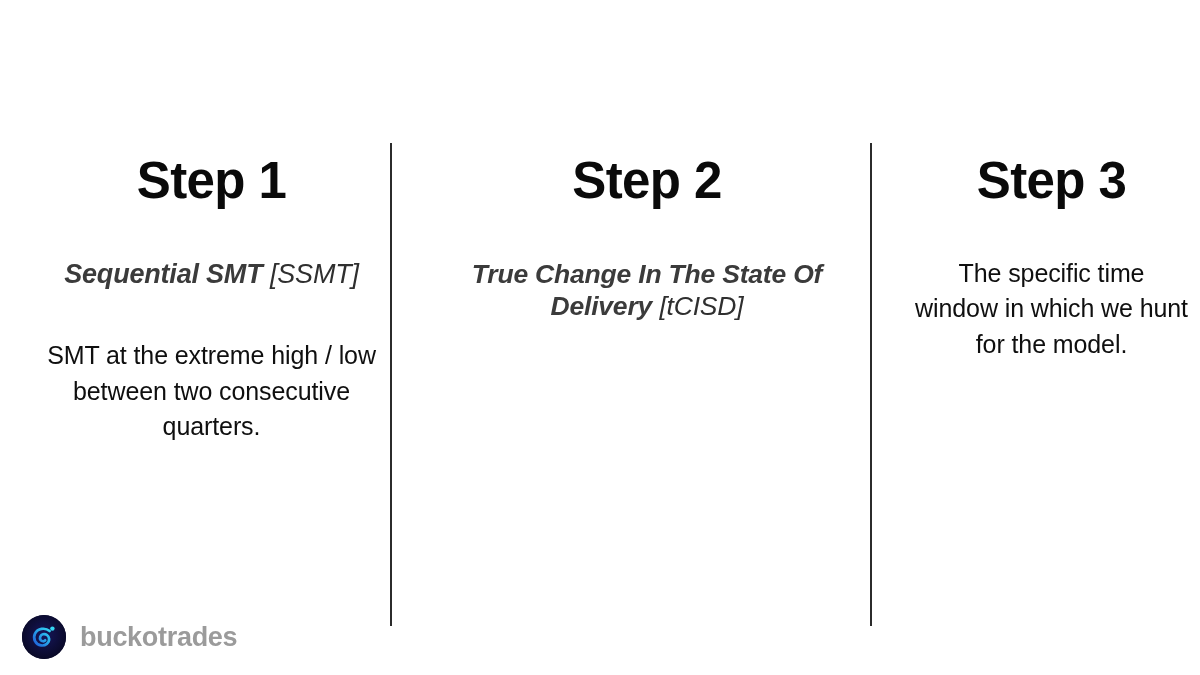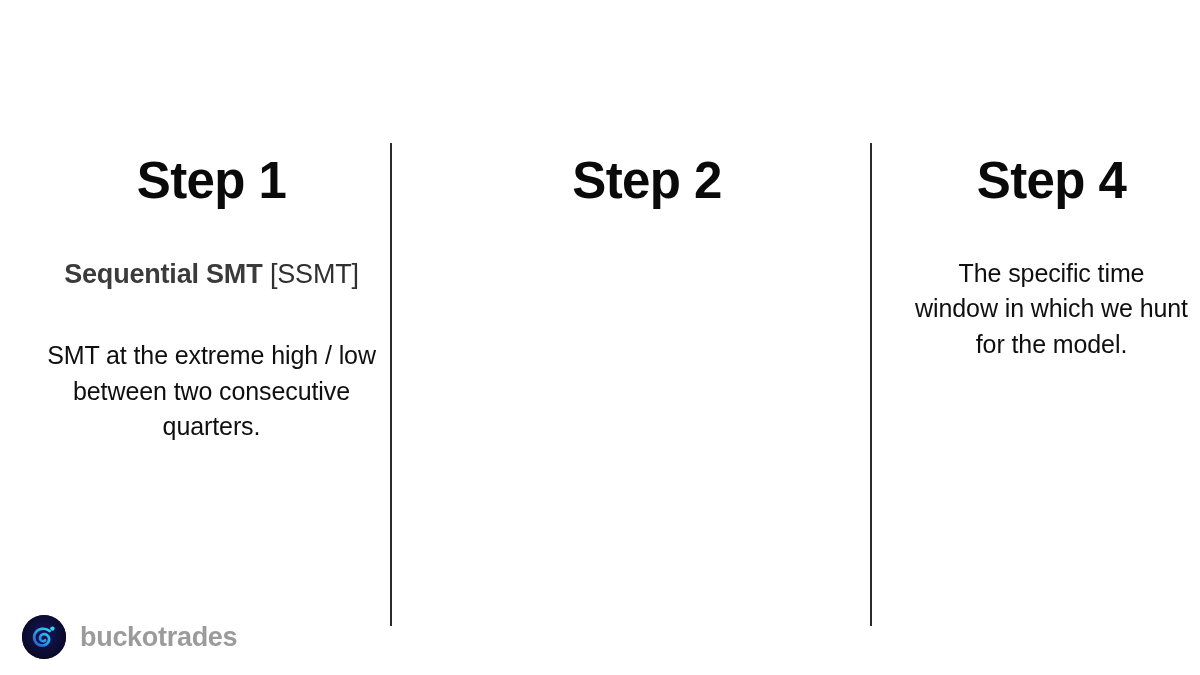--- a/index.html
+++ b/index.html
@@ -76,20 +76,21 @@
   }
 
   
   .subtitle {
     margin-top: 50px;
     text-align: center;
     font-size: 27px;
     line-height: 1.22;
     color: #3b3b3b;
     max-width: 100%;
+    font-style: italic;
   }
   .col-2 .subtitle { font-size: 26.5px; }
   .subtitle .strong {
     font-weight: 700;
     color: #3b3b3b;
     letter-spacing: -0.2px;
   }
   .subtitle .bracketed {
     font-weight: 400;
     color: #2f2f2f;
@@ -150,24 +151,28 @@
       <div class="step-heading">Step 1</div>
       <div class="subtitle">
         <span class="strong">Sequential SMT</span>
         <span class="bracketed">[SSMT]</span>
       </div>
       <div class="body-copy">SMT at the extreme high / low between two consecutive quarters.</div>
     </div>
 
     <div class="column col-2">
       <div class="step-heading">Step 2</div>
+      <div class="subtitle">
+        <span class="strong">True Change In The State Of Delivery</span>
+        <span class="bracketed">[tCISD]</span>
+      </div>
     </div>
 
     <div class="column col-3">
-      <div class="step-heading">Step 4</div>
+      <div class="step-heading">Step 3</div>
       <div class="body-copy">The specific time window in which we hunt for the model.</div>
     </div>
 
   </div>
 
   <div class="brand">
     <span class="brand-logo">
       <svg width="44" height="44" viewBox="0 0 44 44" aria-hidden="true">
         <defs>
           <radialGradient id="logoBg" cx="50%" cy="45%" r="62%">

